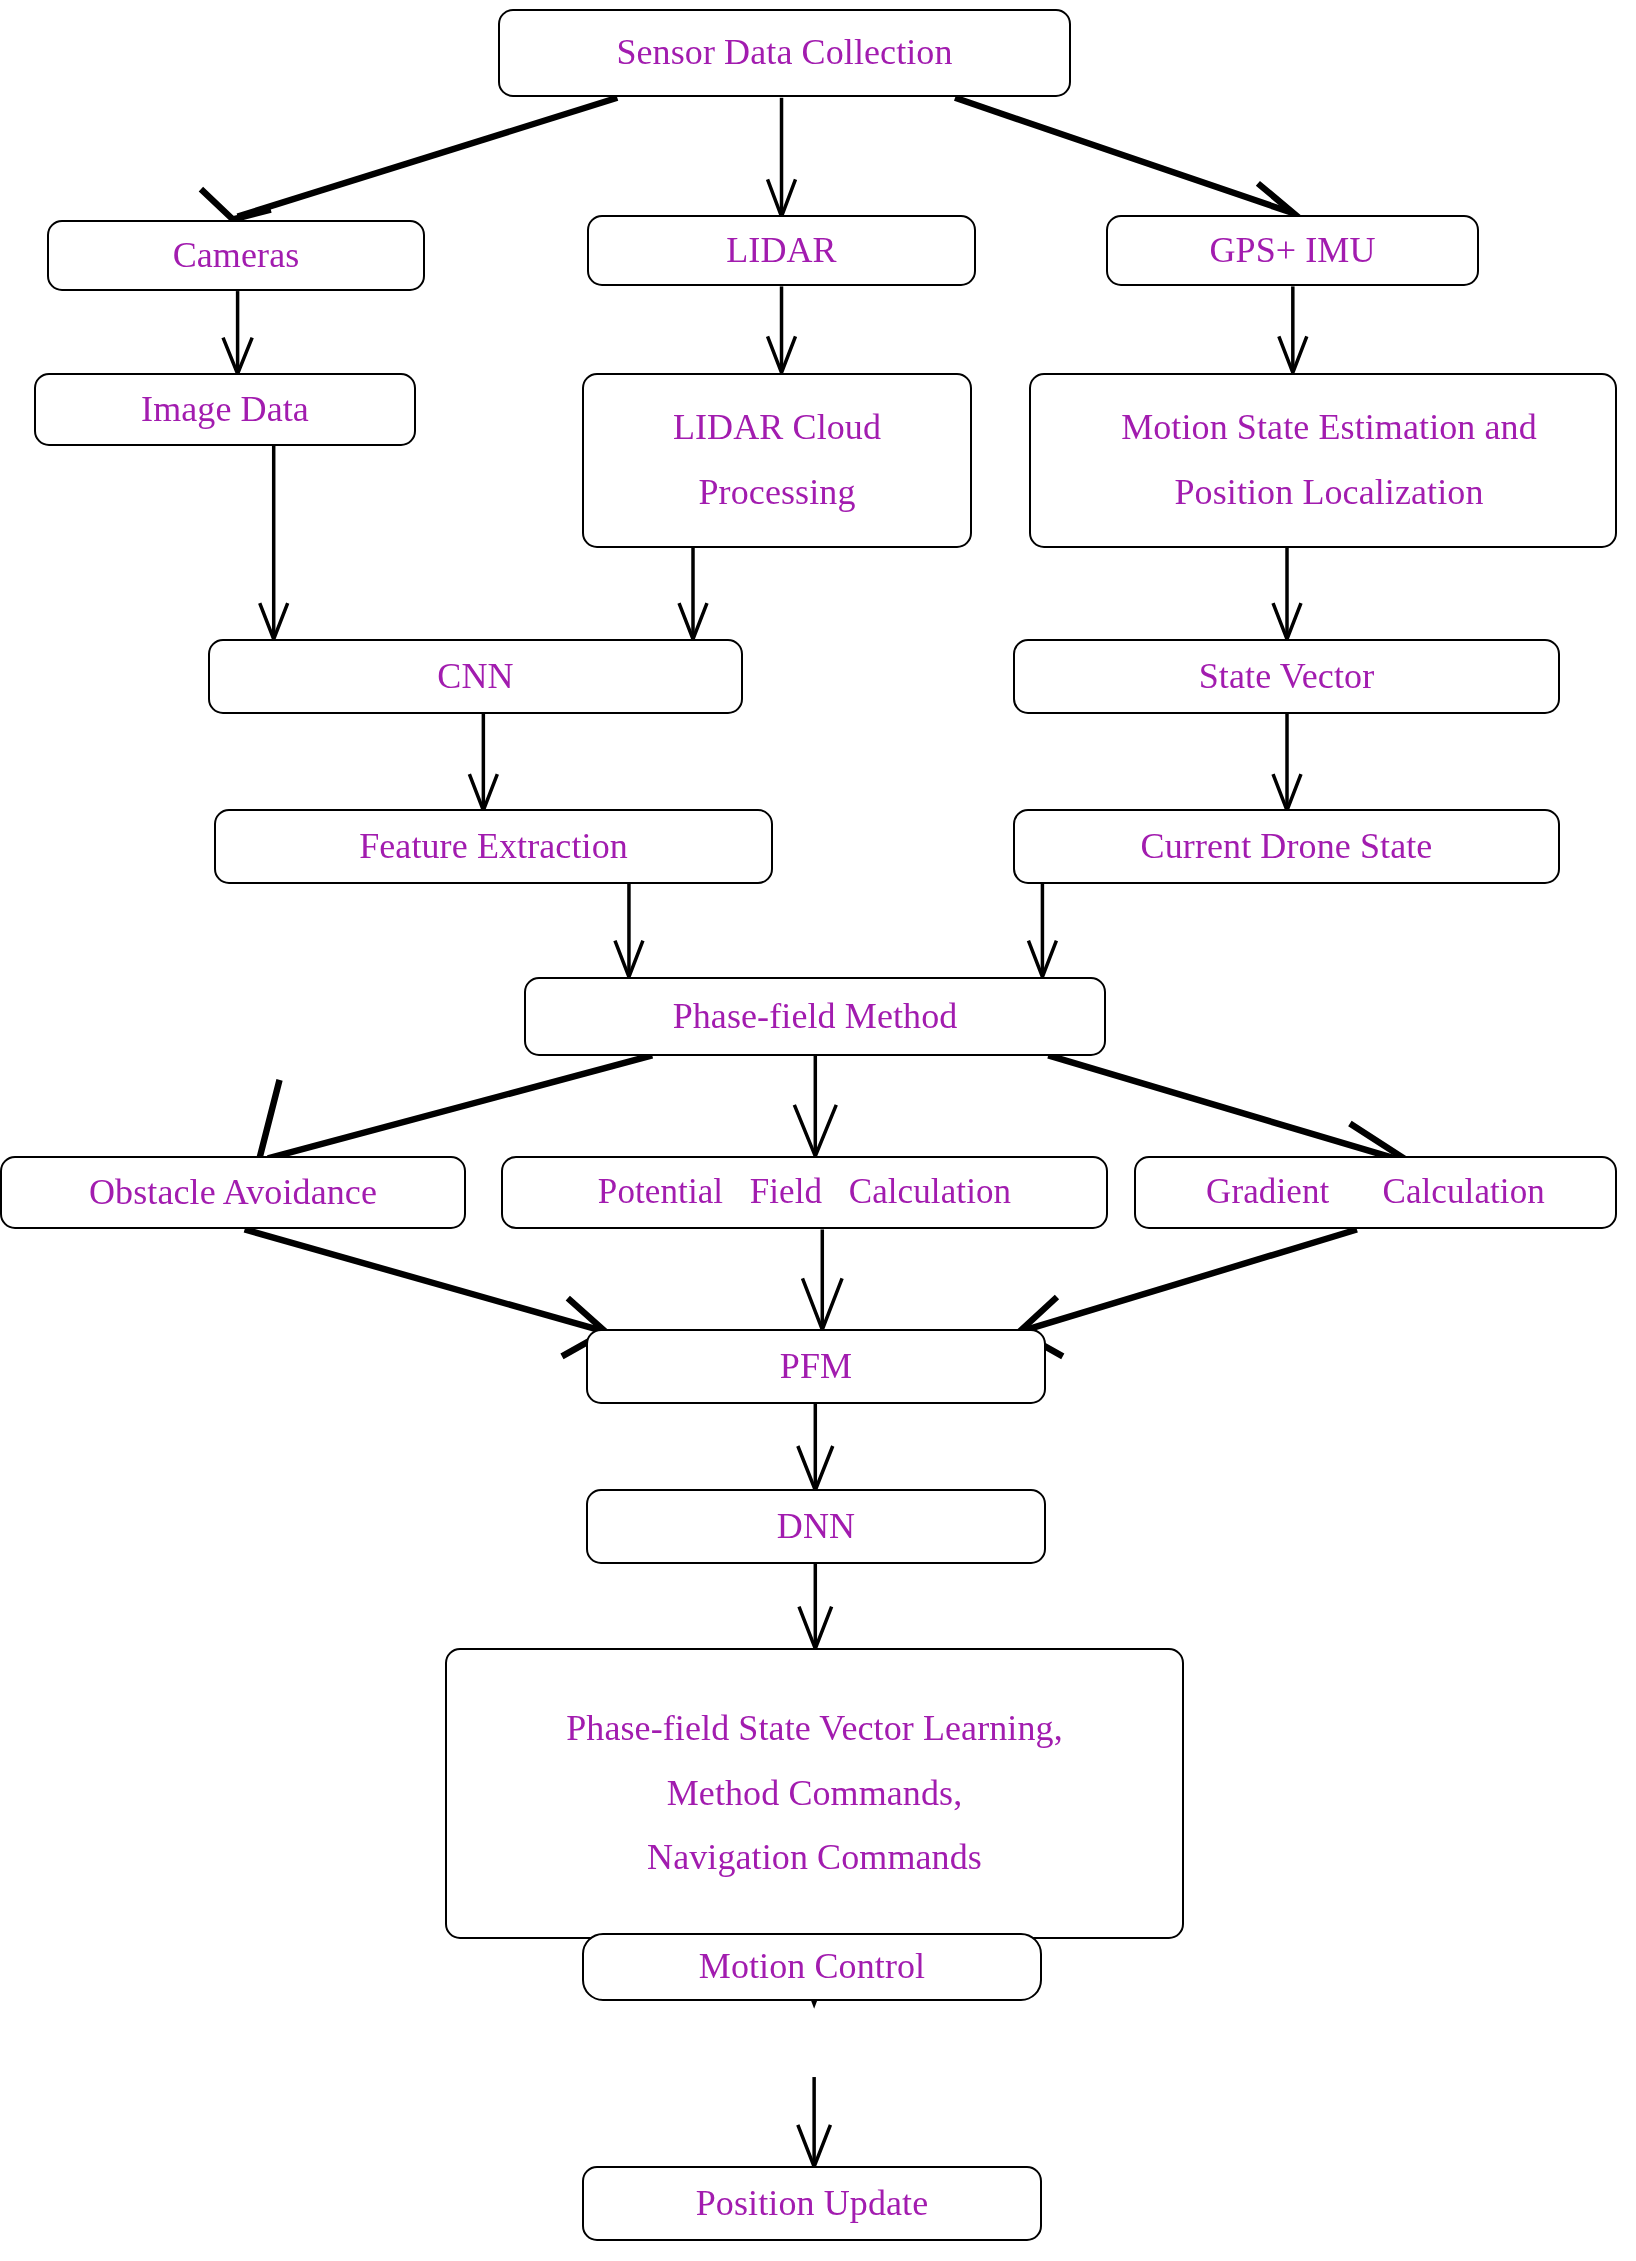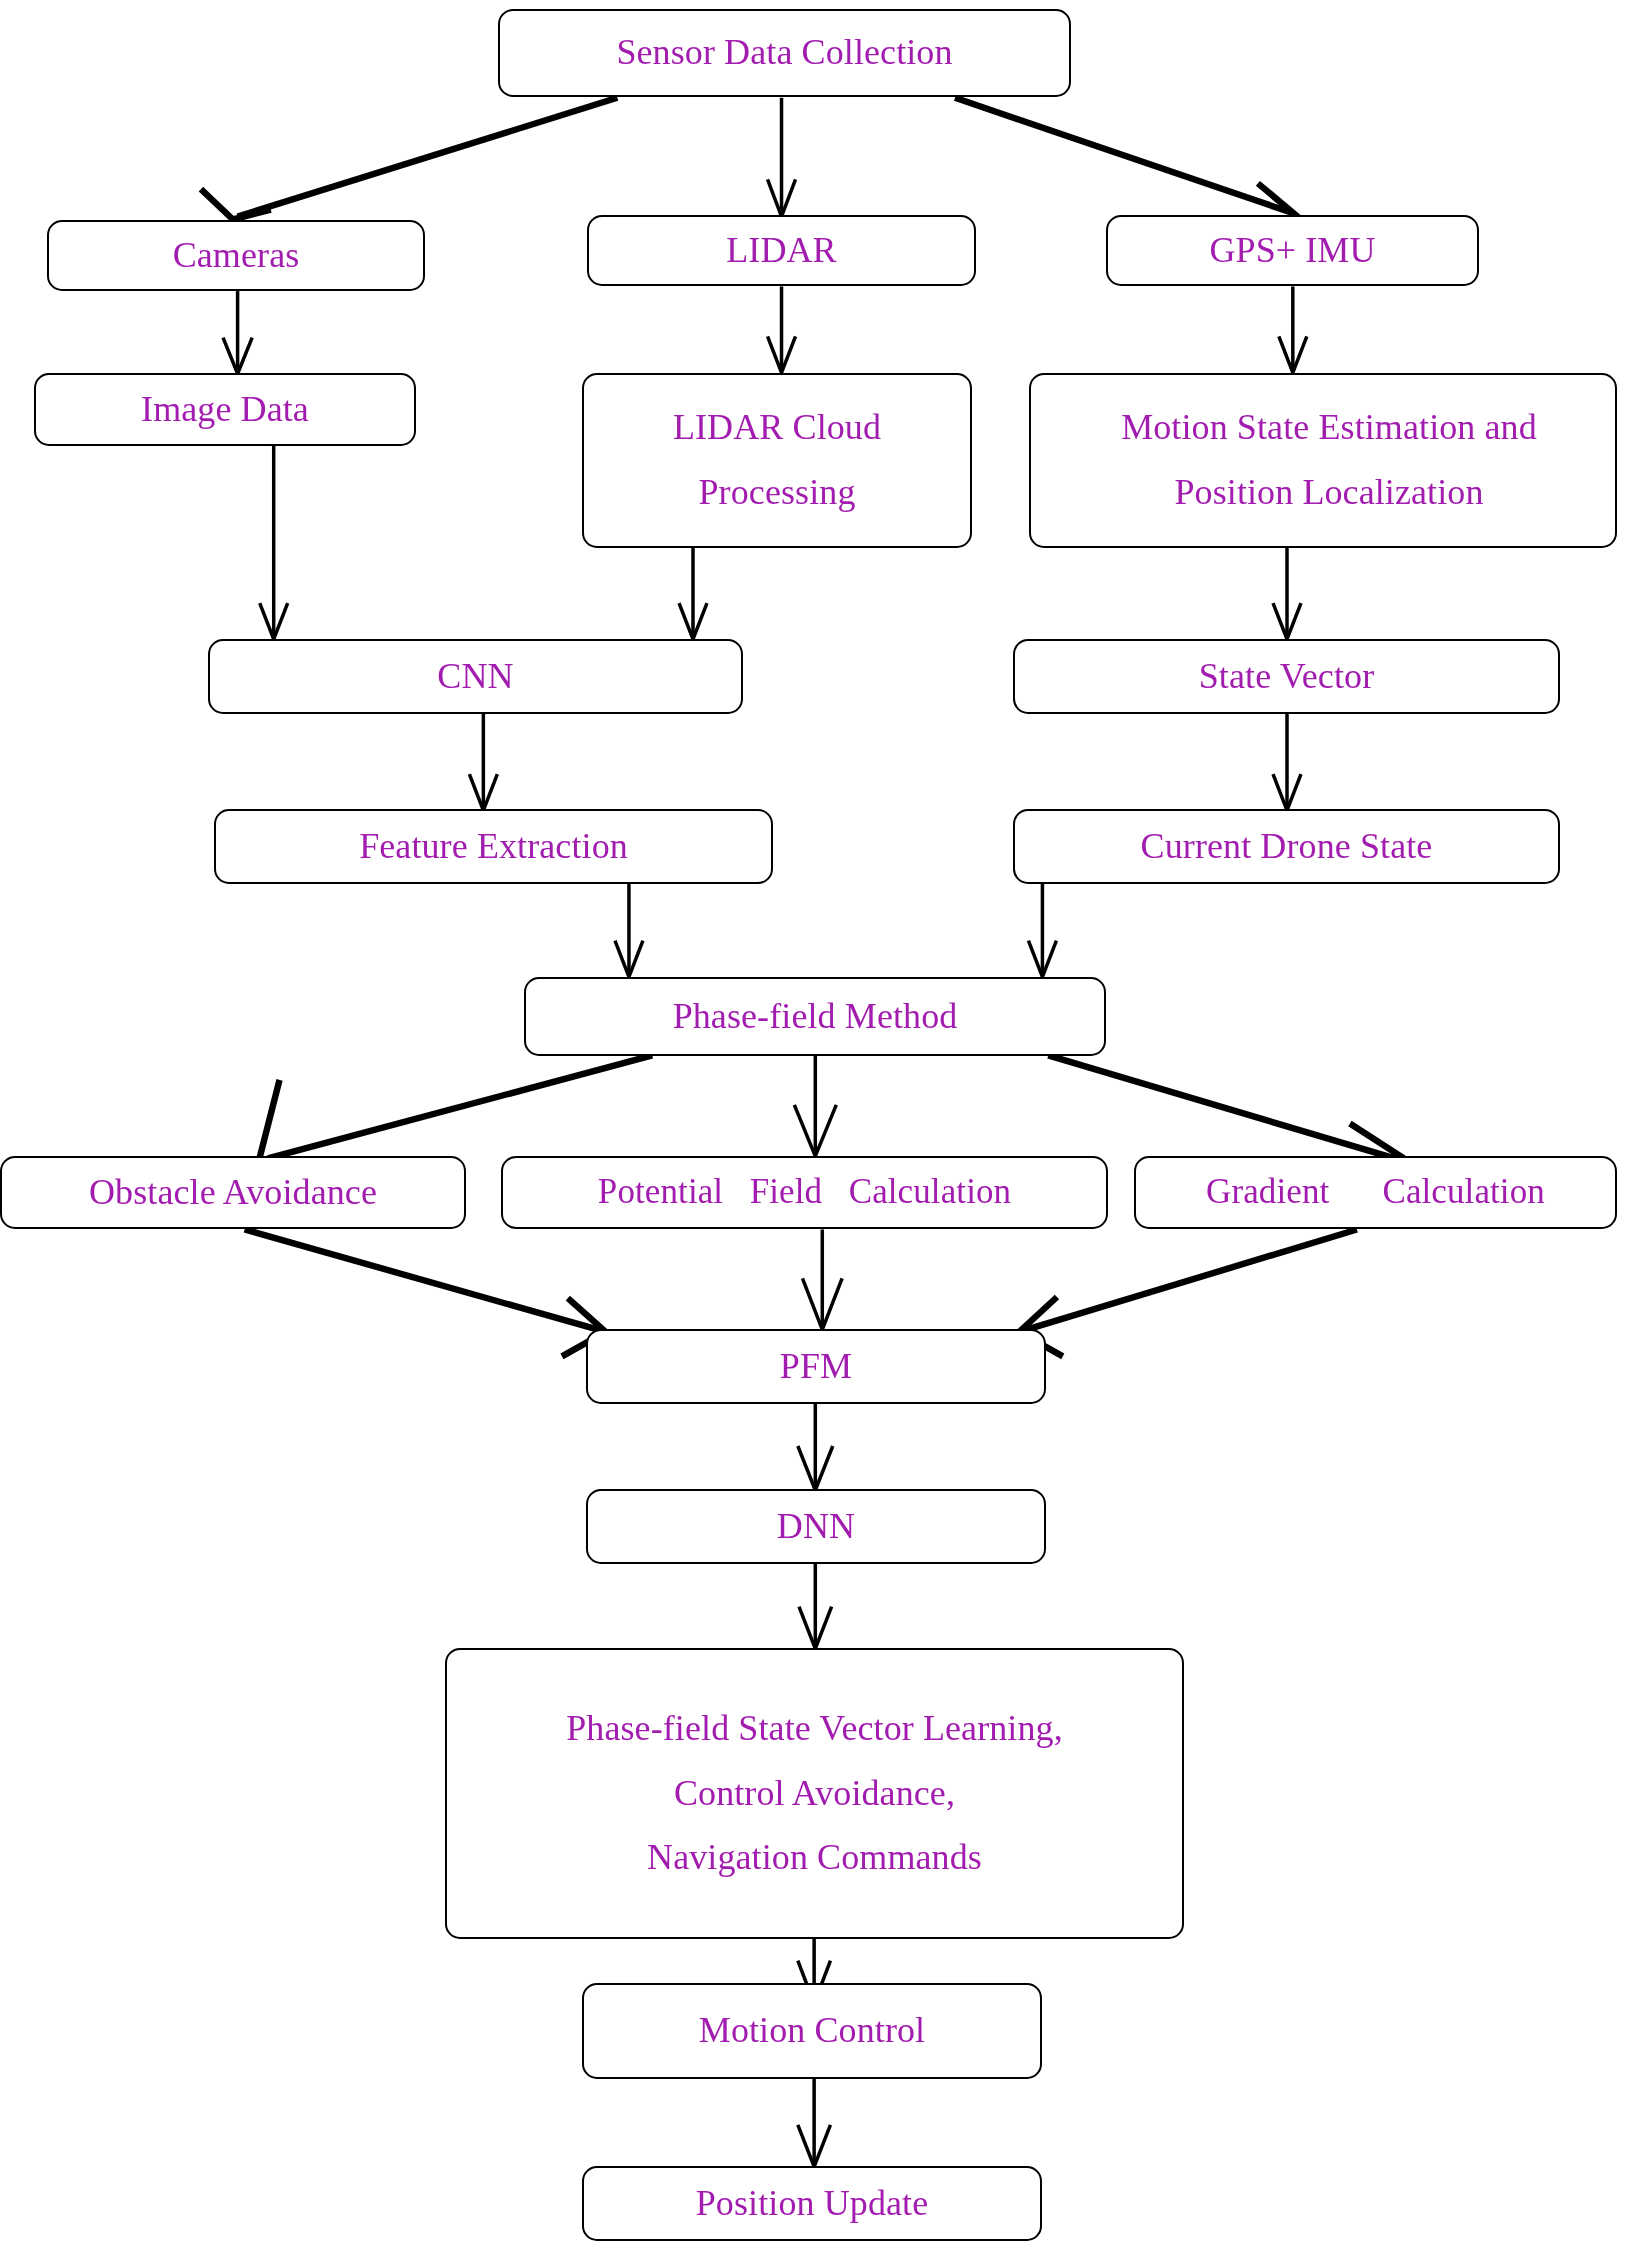--- a/index.html
+++ b/index.html
@@ -225,24 +225,24 @@
         <span class="line">Gradient      Calculation</span>
       </div>
       <div class="node" style="left: 586px; top: 1329px; width: 460px; height: 75px;">
         <span class="line">PFM</span>
       </div>
       <div class="node" style="left: 586px; top: 1489px; width: 460px; height: 75px;">
         <span class="line">DNN</span>
       </div>
       <div class="node multi" style="left: 445px; top: 1648px; width: 739px; height: 291px;">
         <span class="line">Phase-field State Vector Learning,</span>
-        <span class="line">Control Avoidance,</span>
+        <span class="line">Method Commands,</span>
         <span class="line">Navigation Commands</span>
       </div>
-      <div class="node" style="left: 582px; top: 1983px; width: 460px; height: 96px;">
+      <div class="node" style="left: 582px; top: 1933px; width: 460px; height: 68px; border-radius: 21px;">
         <span class="line">Motion Control</span>
       </div>
       <div class="node" style="left: 582px; top: 2166px; width: 460px; height: 75px;">
         <span class="line">Position Update</span>
       </div>
     </div>
 
 </div>
 
 

